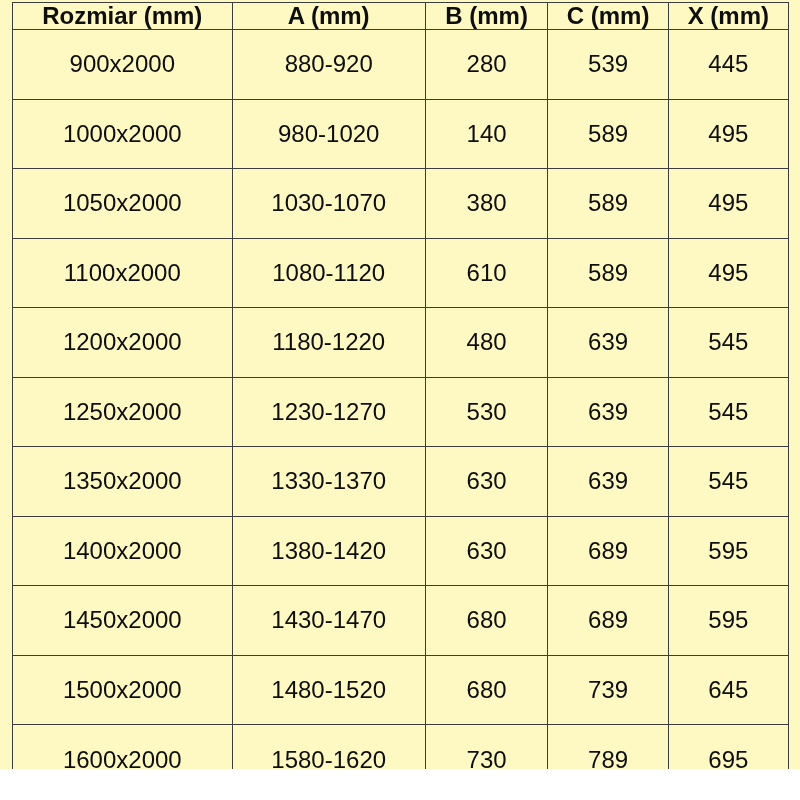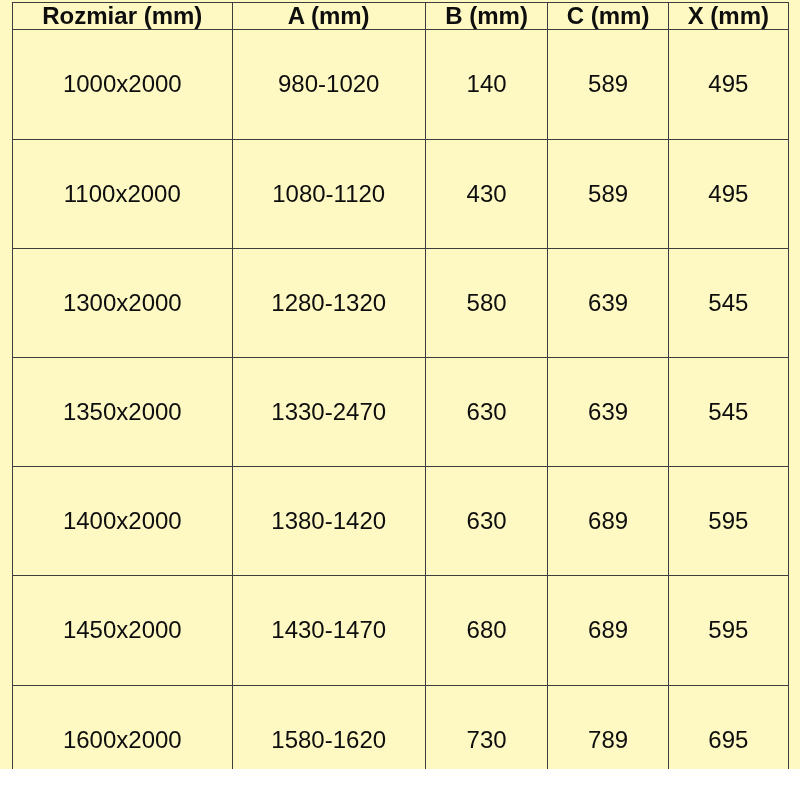--- a/index.html
+++ b/index.html
@@ -63,62 +63,90 @@
       <tr>
         <th>Rozmiar (mm)</th>
         <th>A (mm)</th>
         <th>B (mm)</th>
         <th>C (mm)</th>
         <th>X (mm)</th>
       </tr>
     </thead>
     <tbody id="table-body">
         <tr>
+          <td>900x2000</td>
+          <td>880-920</td>
+          <td>280</td>
+          <td>539</td>
+          <td>445</td>
+        </tr>
+        <tr>
           <td>1000x2000</td>
           <td>980-1020</td>
           <td>140</td>
           <td>589</td>
           <td>495</td>
         </tr>
         <tr>
-          <td>1100x2000</td>
-          <td>1080-1120</td>
-          <td>430</td>
+          <td>1050x2000</td>
+          <td>1030-1070</td>
+          <td>380</td>
           <td>589</td>
           <td>495</td>
         </tr>
         <tr>
-          <td>1300x2000</td>
-          <td>1280-1320</td>
-          <td>580</td>
+          <td>1100x2000</td>
+          <td>1080-1120</td>
+          <td>610</td>
+          <td>589</td>
+          <td>495</td>
+        </tr>
+        <tr>
+          <td>1200x2000</td>
+          <td>1180-1220</td>
+          <td>480</td>
+          <td>639</td>
+          <td>545</td>
+        </tr>
+        <tr>
+          <td>1250x2000</td>
+          <td>1230-1270</td>
+          <td>530</td>
           <td>639</td>
           <td>545</td>
         </tr>
         <tr>
           <td>1350x2000</td>
-          <td>1330-2470</td>
+          <td>1330-1370</td>
           <td>630</td>
           <td>639</td>
           <td>545</td>
         </tr>
         <tr>
           <td>1400x2000</td>
           <td>1380-1420</td>
           <td>630</td>
           <td>689</td>
           <td>595</td>
         </tr>
         <tr>
           <td>1450x2000</td>
           <td>1430-1470</td>
           <td>680</td>
           <td>689</td>
           <td>595</td>
         </tr>
         <tr>
+          <td>1500x2000</td>
+          <td>1480-1520</td>
+          <td>680</td>
+          <td>739</td>
+          <td>645</td>
+        </tr>
+        <tr>
           <td>1600x2000</td>
           <td>1580-1620</td>
           <td>730</td>
           <td>789</td>
           <td>695</td>
         </tr>
       </tbody>
   </table>
 </div>
 

